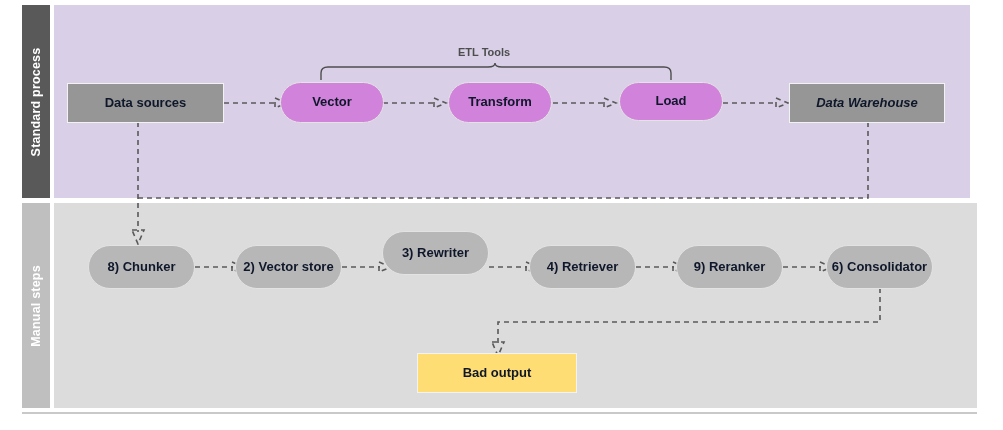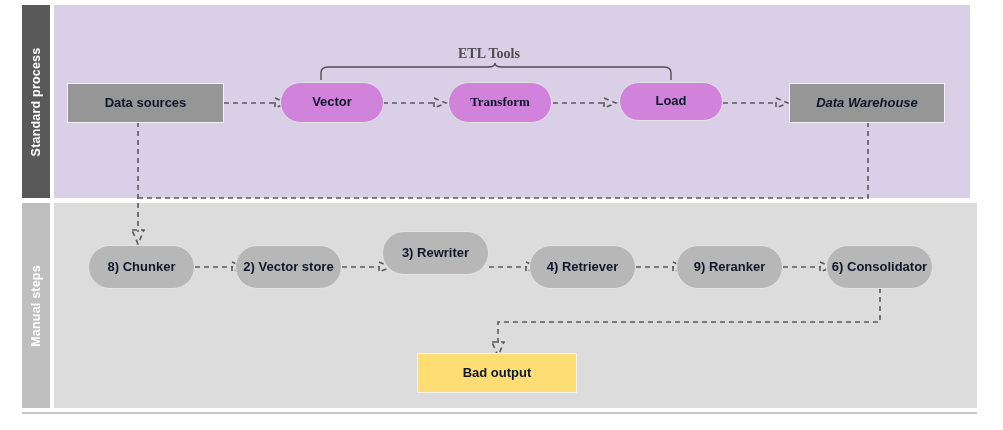--- a/index.html
+++ b/index.html
@@ -18,21 +18,21 @@
     letter-spacing:.2px;
   }
 
   
   .node{position:absolute;display:flex;align-items:center;justify-content:center;text-align:center;
         color:#0f172a;font-weight:bold;font-size:13px;line-height:1.15;box-sizing:border-box;}
   .rect{border:1px solid #f2f2f2;}
   .pill{border:1.5px solid #e3e3e3;border-radius:999px;}
 
   
-  .free-label{position:absolute;color:#4d4d4d;font-size:14px;font-weight:bold;white-space:nowrap;font-family:Liberation Serif, serif;}
+  .free-label{position:absolute;color:#4d4d4d;font-size:11px;font-weight:bold;white-space:nowrap;}
 
   
   .conn{position:absolute;overflow:visible;}
   .conn path,.conn line{fill:none;stroke:#595959;stroke-width:1.6px;}
   .dash path,.dash line{stroke-dasharray:5 4;}
   .brace path{stroke:#4d4d4d;stroke-width:1.4px;stroke-dasharray:none;}
   .bottomrule{position:absolute;}
 </style>
 </head>
 <body>
@@ -111,21 +111,21 @@
   </svg>
 
   <div class="node rect" style="left:67px;top:83px;width:157px;height:40px;background:#969696;">
     <span>Data sources</span>
   </div>
 
   <div class="node pill" style="left:280px;top:82px;width:104px;height:41px;background:#D183DB;">
     <span>Vector</span>
   </div>
 
-  <div class="node pill" style="left:448px;top:82px;width:104px;height:41px;background:#D183DB;font-family:Liberation Serif, serif;">
+  <div class="node pill" style="left:448px;top:82px;width:104px;height:41px;background:#D183DB;">
     <span>Transform</span>
   </div>
 
   <div class="node pill" style="left:619px;top:82px;width:104px;height:39px;background:#D183DB;">
     <span>Load</span>
   </div>
 
   <div class="node rect" style="left:789px;top:83px;width:156px;height:40px;background:#969696;font-style:italic;">
     <span>Data Warehouse</span>
   </div>

